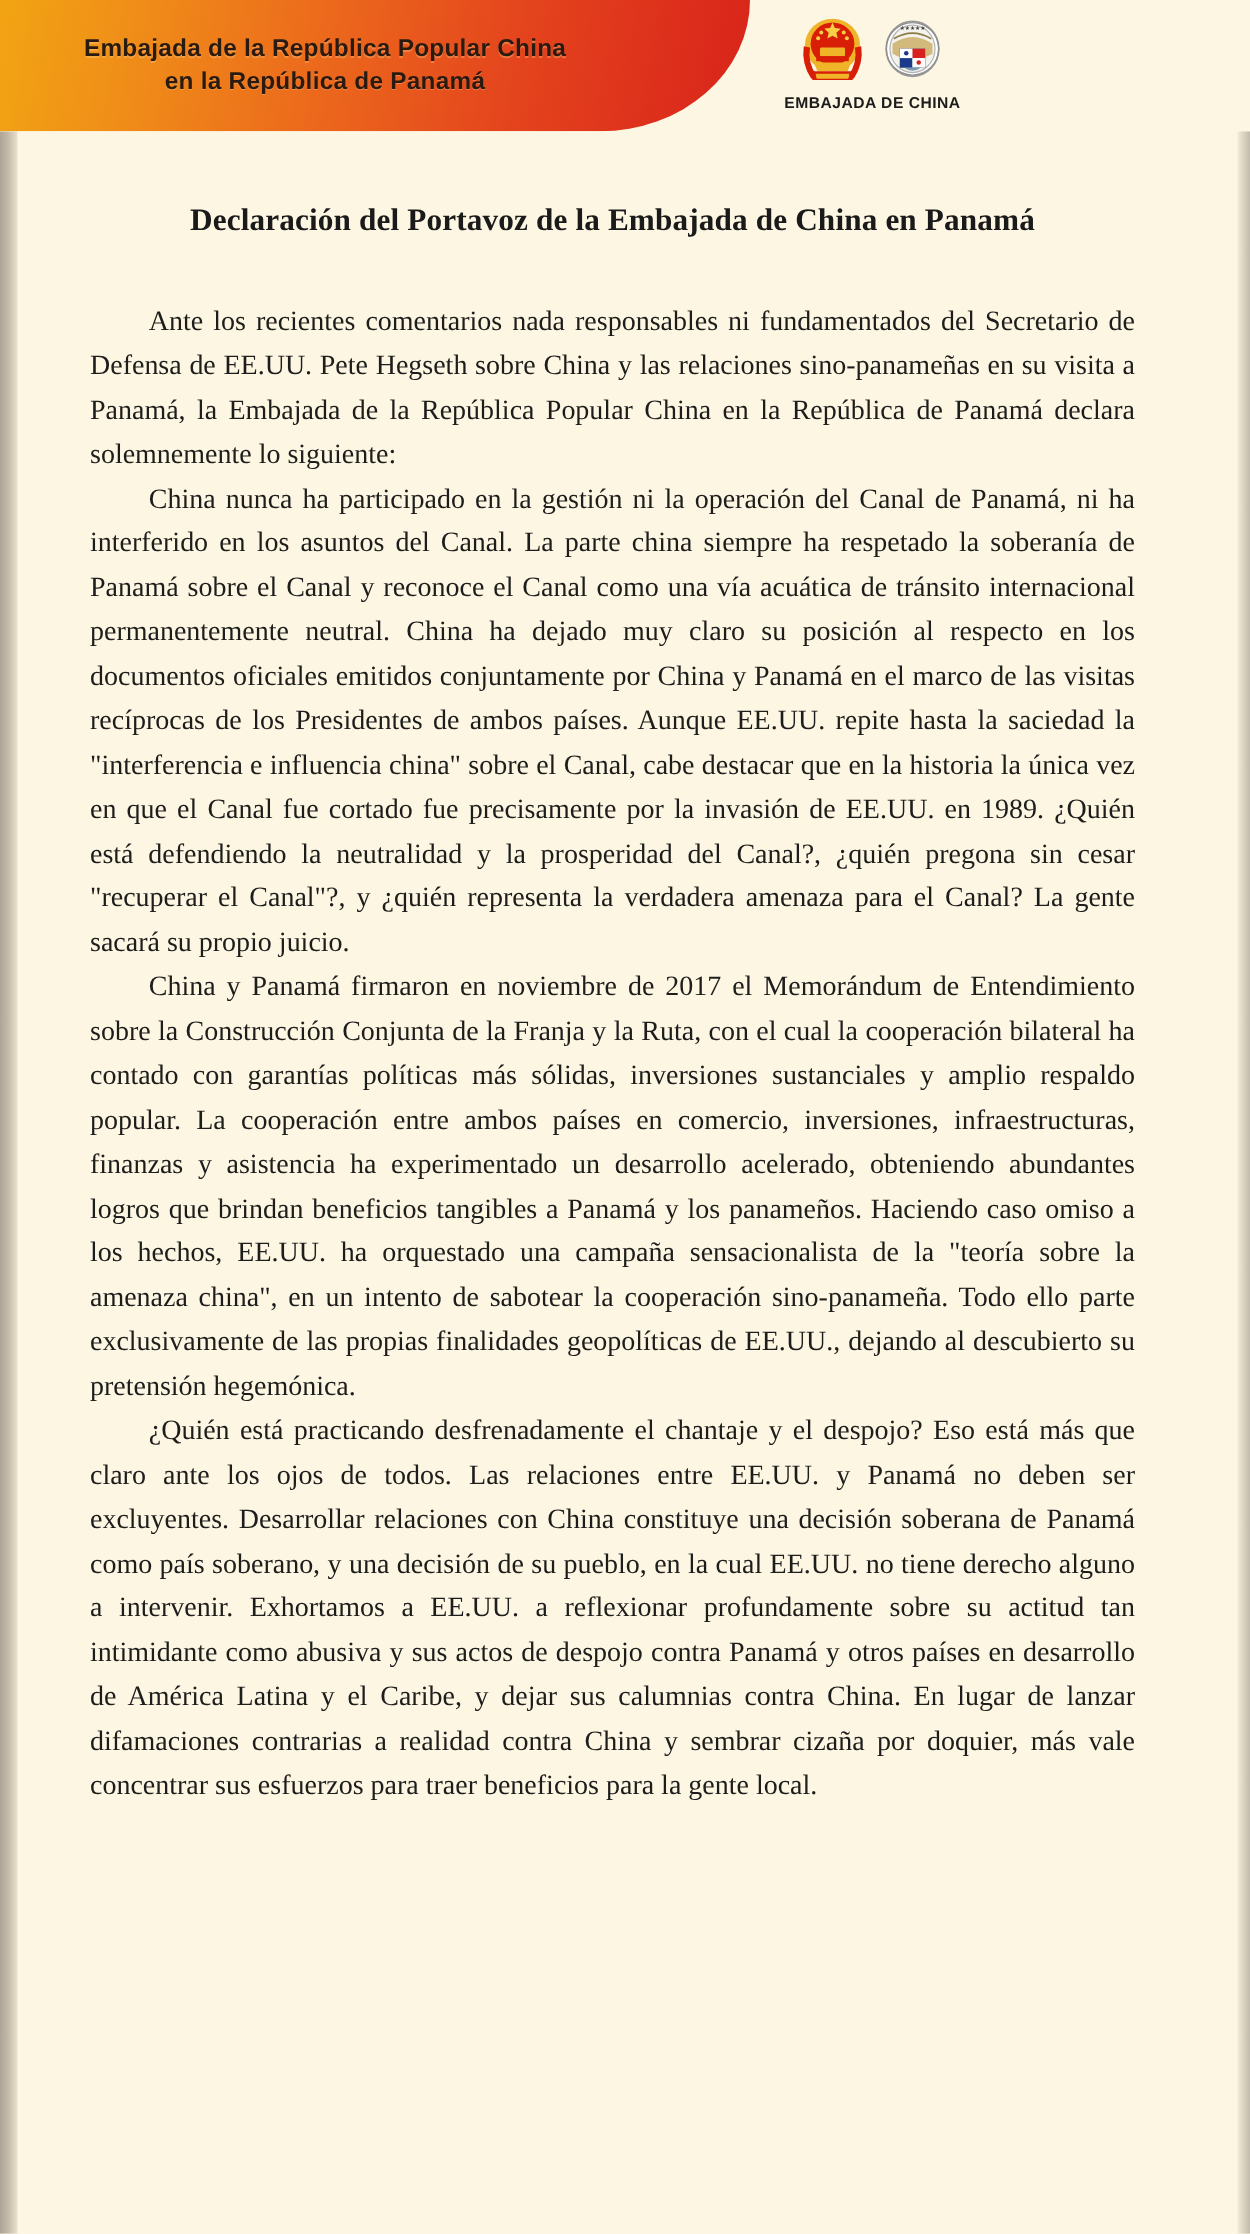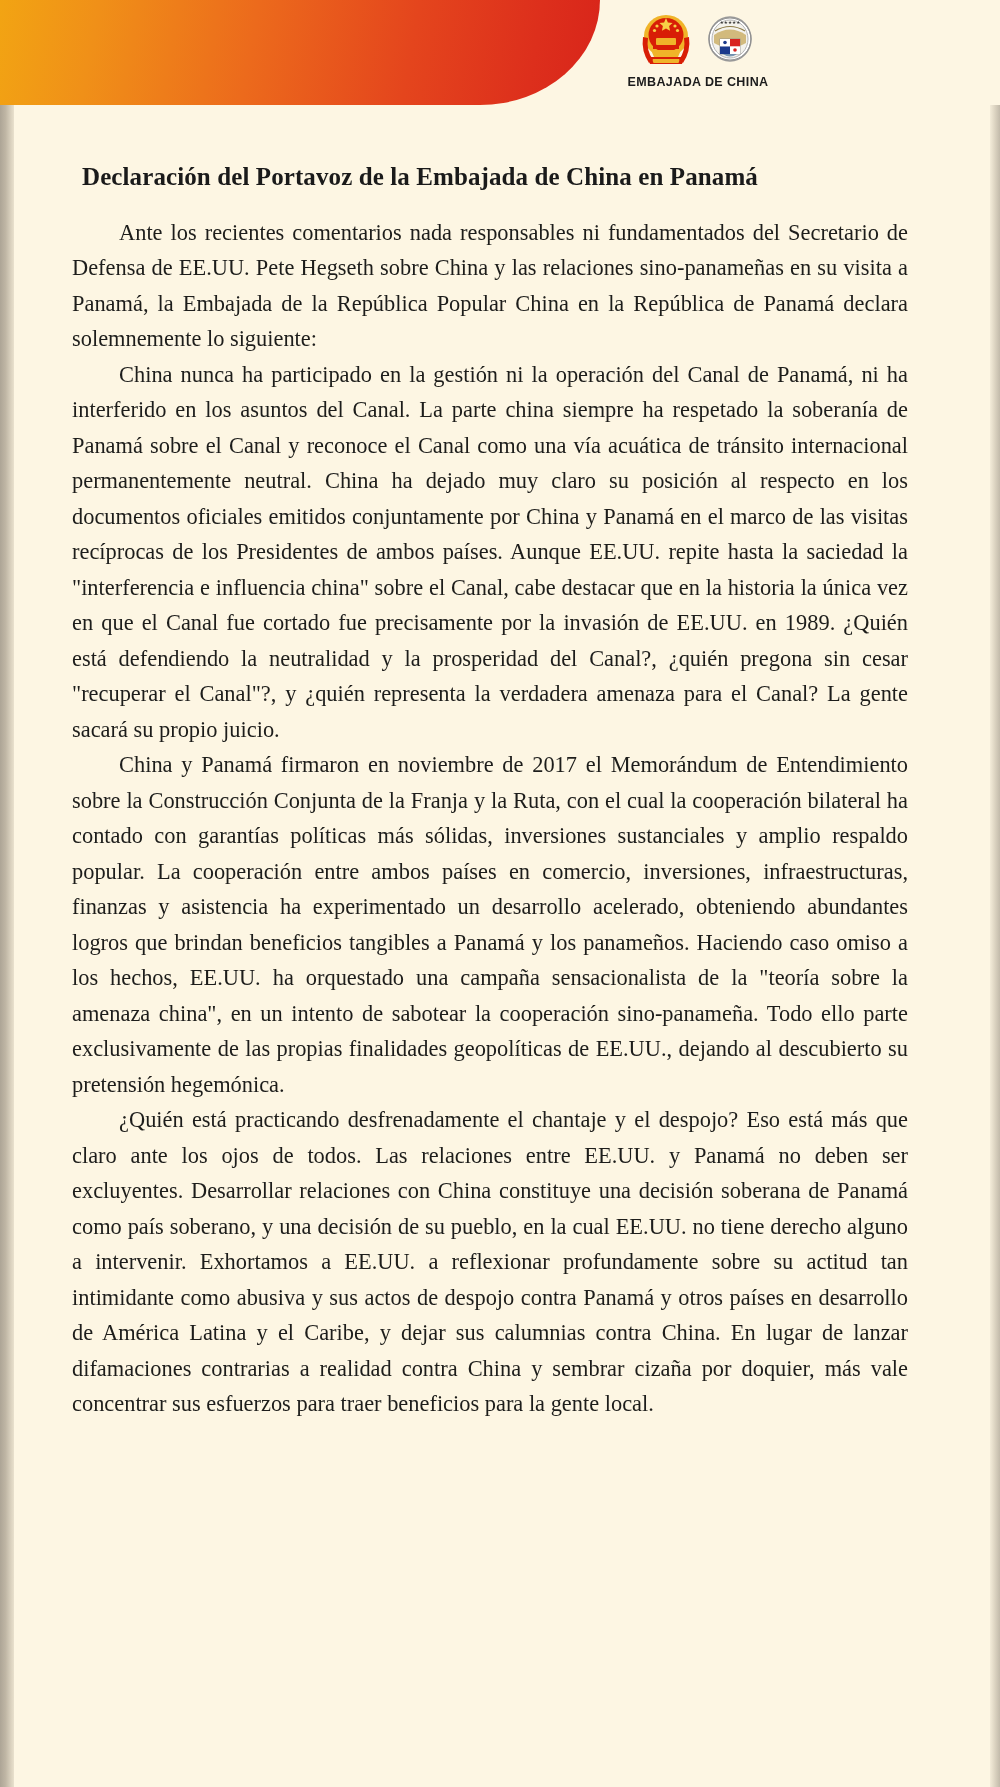--- a/index.html
+++ b/index.html
@@ -129,31 +129,31 @@
   }
 
   
   .doc {
     position: relative;
     padding: 0 92px 0 72px;
     box-sizing: border-box;
     width: 1000px;
   }
   .doc-title {
-    text-align: left;
+    text-align: center;
     font-size: 25px;
     font-weight: bold;
     color: #1a1a1a;
     margin: 56px 0 0 0;
     padding: 0 10px;
     line-height: 1.3;
     letter-spacing: .1px;
   }
   .body-text {
-    margin-top: 21px;
+    margin-top: 45px;
     font-size: 22.4px;
     line-height: 35.5px;
     color: #1d1d1b;
     text-align: justify;
     text-justify: inter-word;
     hyphens: none;
   }
   .body-text p {
     margin: 0;
     text-indent: 2.1em;
@@ -165,20 +165,24 @@
 <body>
 
 <div class="page">
 
   <div class="left-gutter"></div>
   <div class="right-gutter"></div>
 
   <div class="banner">
     <div class="banner-shape"></div>
 
+    <div class="banner-title">
+      <span>Embajada de la República Popular China</span>
+      <span class="l2">en la República de Panamá</span>
+    </div>
 
     <div class="emblems">
       <div class="emblem-row">
 
         <div class="emblem-cn">
           <svg viewBox="0 0 58 62" width="58" height="62" aria-hidden="true">
             <ellipse cx="29" cy="27" rx="22" ry="21" fill="#f0b429"></ellipse>
             <ellipse cx="29" cy="26" rx="17.5" ry="17" fill="#d81e06"></ellipse>
             <path d="M29 9 l1.9 4.4 4.7.5-3.5 3.2 1 4.7L29 19.5 24.9 21.8l1-4.7-3.5-3.2 4.7-.5z" fill="#f7d046"></path>
             <circle cx="20" cy="17" r="1.6" fill="#f7d046"></circle>

